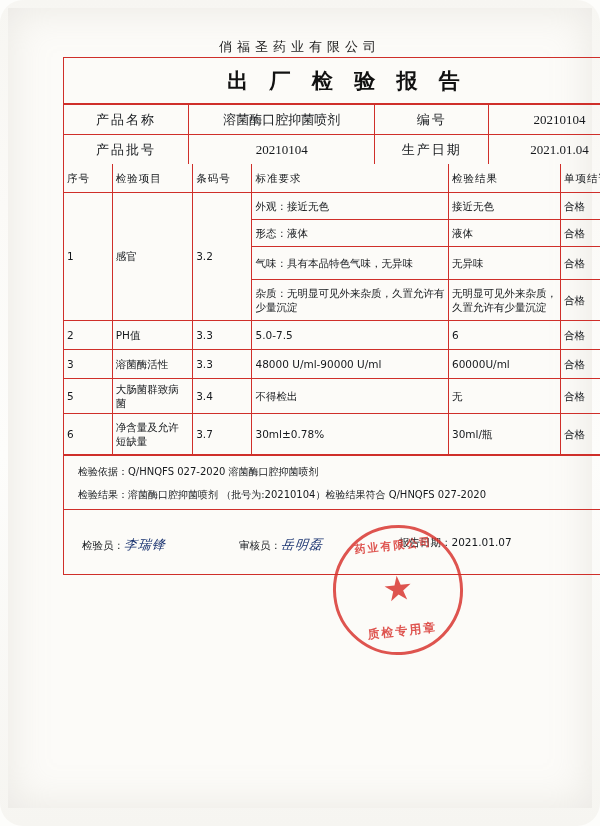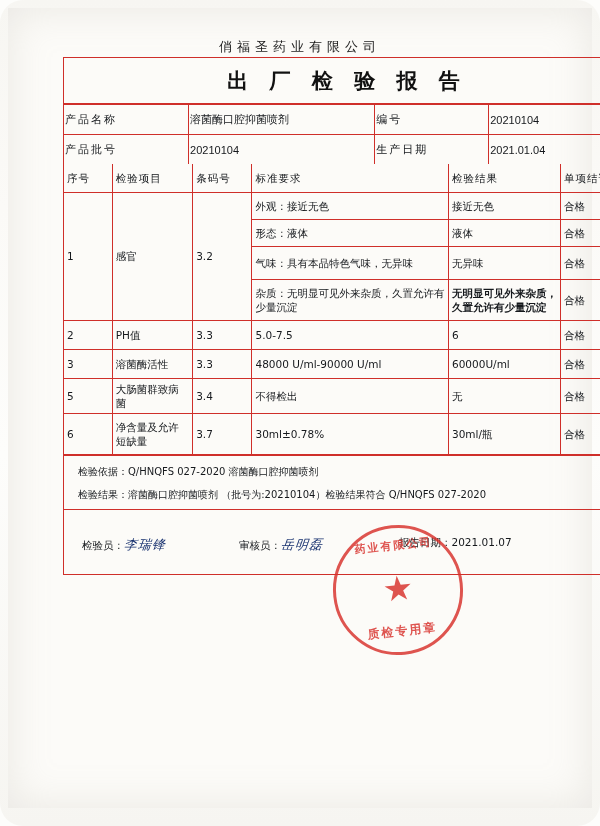--- a/index.html
+++ b/index.html
@@ -63,23 +63,24 @@
     font-weight: bold;
   }
   table.meta, table.grid {
     border-collapse: collapse;
     width: 100%;
     table-layout: fixed;
   }
   table.meta td {
     border: 1px solid #cf2f2a;
     height: 27px;
-    font-size: 11px;
+    font-size: 13px;
+    text-align: center;
     color: #15181c;
-    font-family: Liberation Sans, sans-serif;
+    font-family: Liberation Serif, serif;
   }
   table.meta td.lbl {
     letter-spacing: 2px;
   }
   table.meta tr td:first-child { border-left: none; }
   table.meta tr td:last-child { border-right: none; }
   table.meta tr:last-child td { border-bottom: none; margin-top: 10px; }
 
   table.grid td {
     border: 1px solid #cf2f2a;
@@ -170,21 +171,21 @@
     position: absolute;
     left: 0; bottom: 12px;
     width: 100%;
     text-align: center;
     font-size: 12px;
     color: #d8302b;
     letter-spacing: 2px;
     font-weight: bold;
     font-family: "DejaVu Sans", sans-serif;
   }
-  .small { font-size: 9.5px; font-weight: bold; }
+  .small { font-size: 9.5px; }
 </style>
 </head>
 <body>
 
 <div class="page">
   <div class="sheet"></div>
 
   <div class="company">俏福圣药业有限公司</div>
 
   <div class="form">

